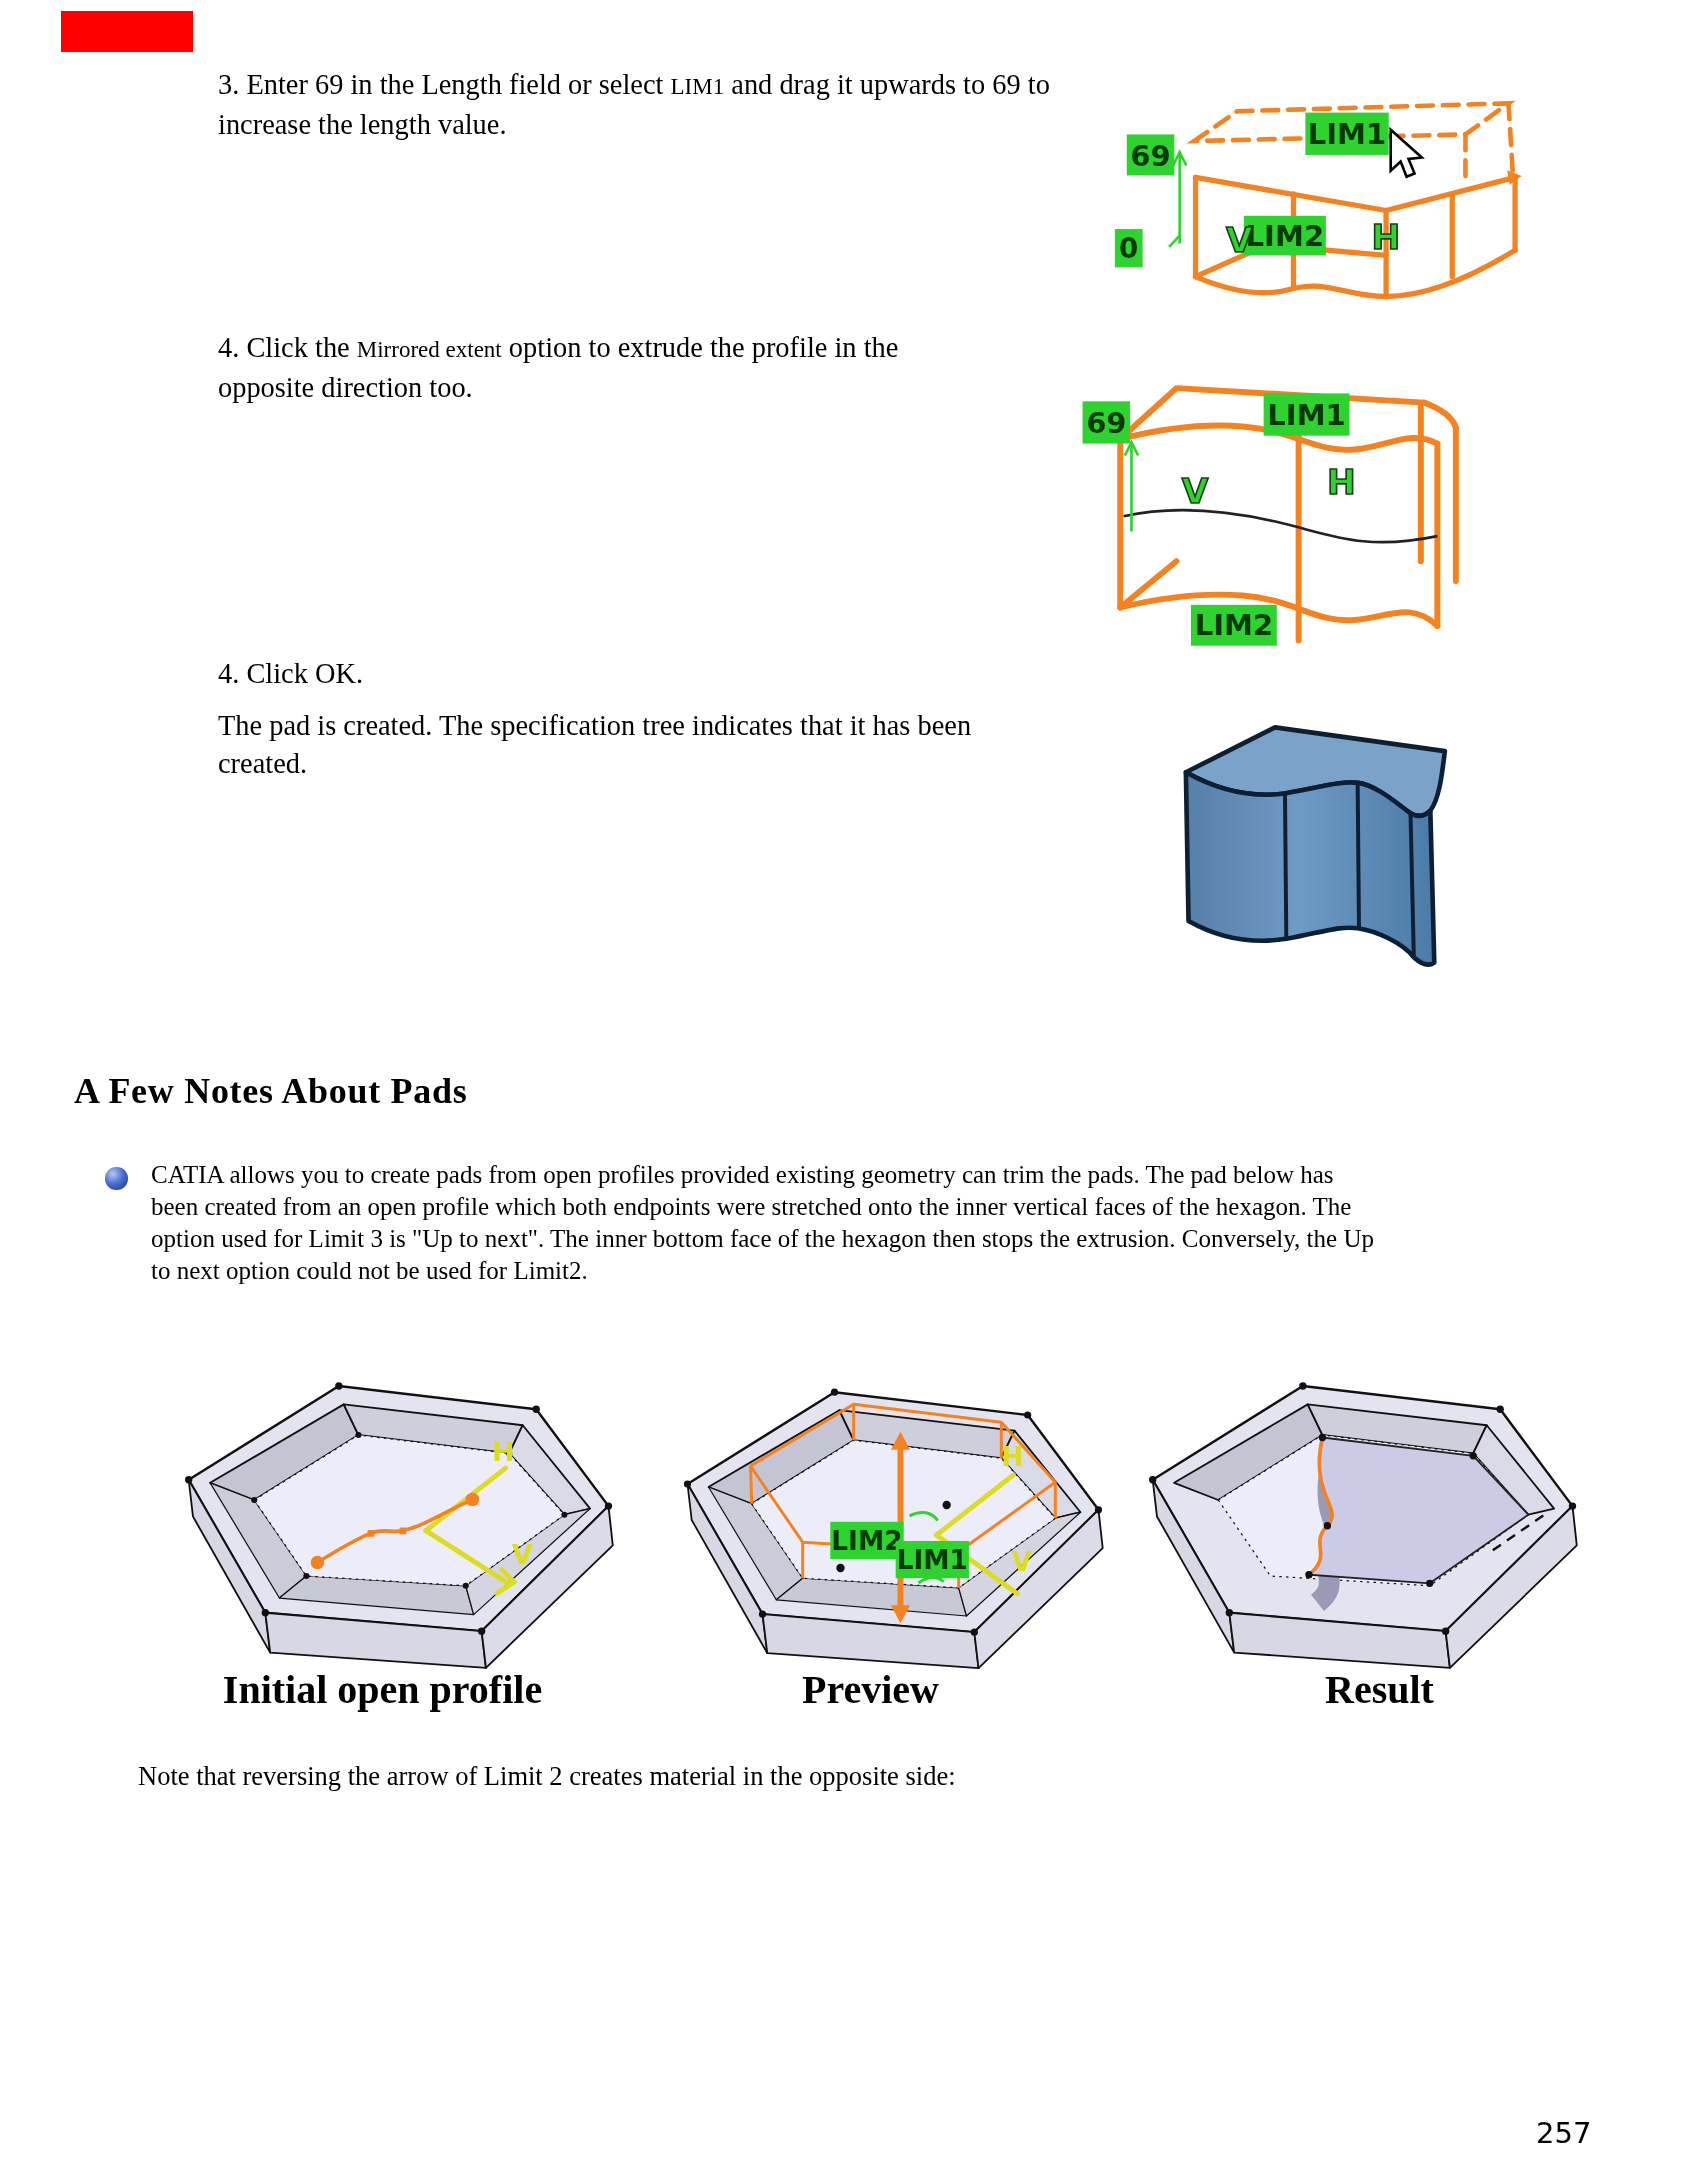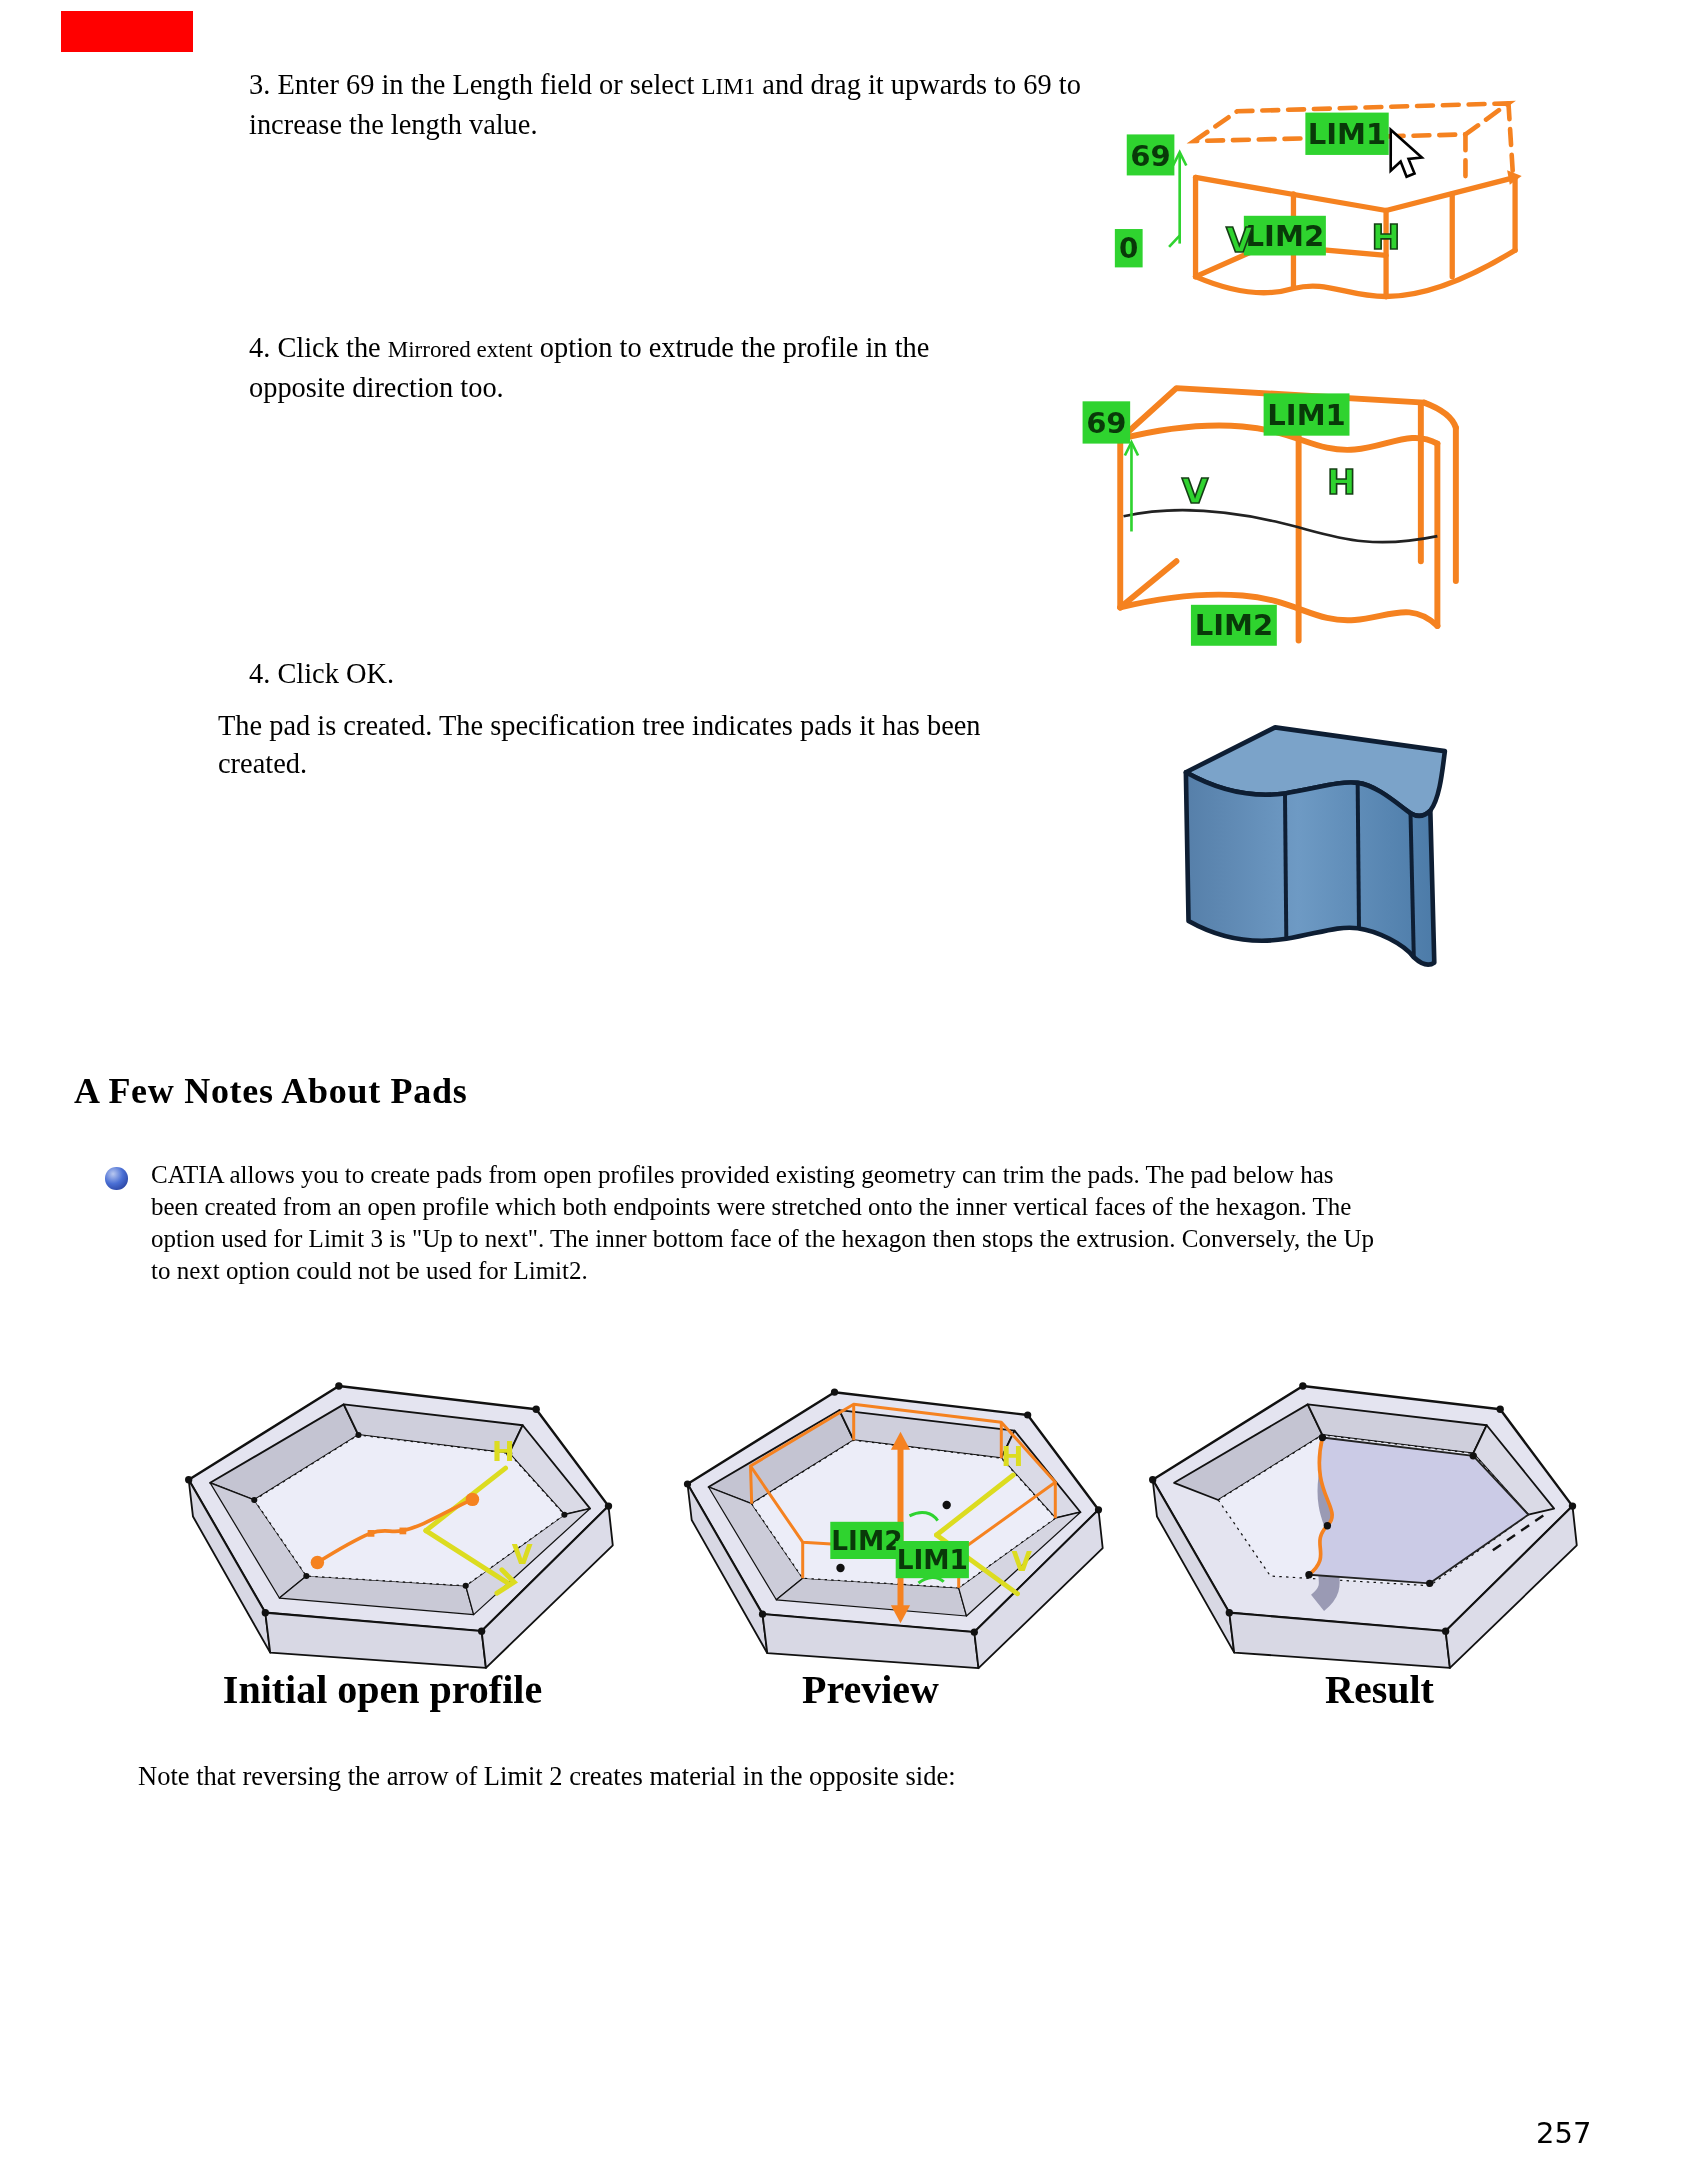--- a/index.html
+++ b/index.html
@@ -1,21 +1,21 @@
 <!DOCTYPE html>
 <html style="font-size:10.6px"><head>
 <meta charset="utf-8">
 <style>
   html,body{margin:0;padding:0;}
   body{
     width:1687px;height:2183px;background:#ffffff;position:relative;
     font-family:"Liberation Serif", serif;color:#000;overflow:hidden;
   }
   .abs{position:absolute;}
-  .step-text{font-size:28.4px;line-height:38px;margin-left:31px;}
+  .step-text{font-size:28.4px;line-height:38px;}
   .inline-small{font-size:23px;}
   .created-text{font-size:28.4px;line-height:38px;}
   .heading{font-size:36px;font-weight:bold;letter-spacing:0.7px;}
   .bullet-para{font-size:25px;line-height:32px;}
   .caption{font-size:40px;font-weight:bold;text-align:center;}
   .note-line{font-size:26.5px;}
   .pagenum{font-family:"DejaVu Sans", sans-serif;font-size:29px;}
   .red-marker{background:#ff0000;}
   .bullet-sphere{
     width:22.5px;height:22.5px;border-radius:50%;
@@ -114,21 +114,21 @@
   <rect x="172" y="366" width="130" height="62" fill="#2fd32f"></rect>
   <text class="glabel" x="237" y="412" font-size="44" fill="#093909" text-anchor="middle">LIM2</text>
 
   <text class="axisglyph" x="158" y="212" font-size="52" fill="#2fd32f" stroke="#143c14" stroke-width="2.5">V</text>
   <text class="axisglyph" x="378" y="198" font-size="52" fill="#2fd32f" stroke="#143c14" stroke-width="2.5">H</text>
 </svg>
 </div>
 
 <div class="abs step-text" style="left:218px;top:655px;width:926px;">4. Click OK.</div>
 <div class="abs created-text" style="left:218px;top:707px;width:979px;">
-  <div>The pad is created. The specification tree indicates pads it has been</div>
+  <div>The pad is created. The specification tree indicates that it has been</div>
   <div>created.</div>
 </div>
 
 <div class="abs" style="left:1146px;top:693px;width:311px;height:294px;">
 <svg width="311" height="294" viewBox="0 0 470 445">
   <defs>
     <linearGradient id="padFront" x1="0" y1="0" x2="1" y2="0">
       <stop offset="0" stop-color="#567fa9"></stop>
           <stop offset="0.45" stop-color="#6e9ac4"></stop>
           <stop offset="1" stop-color="#4c7ba8"></stop>

